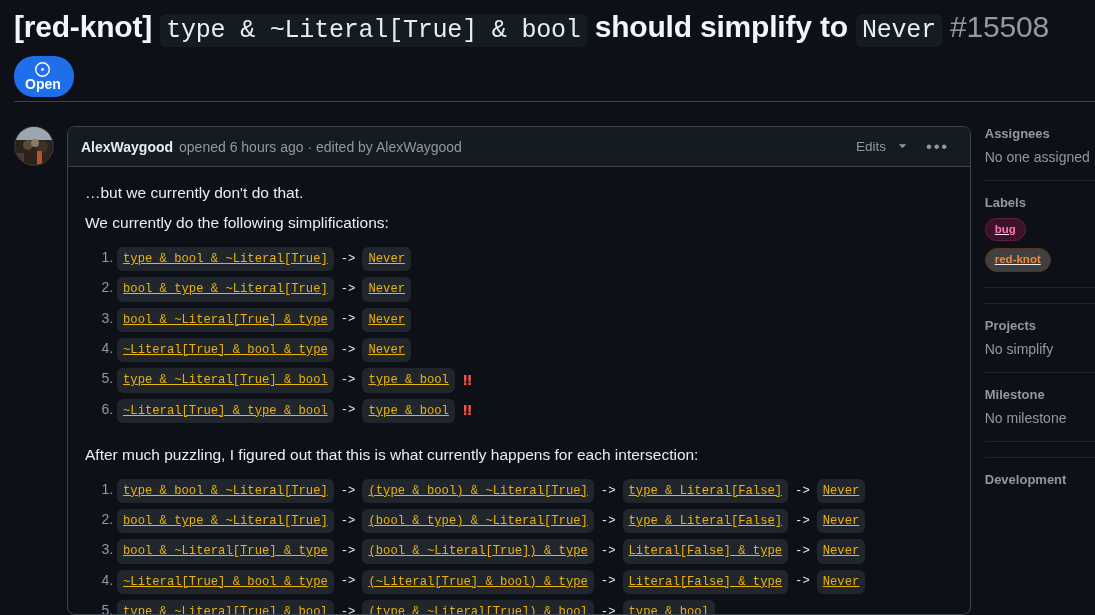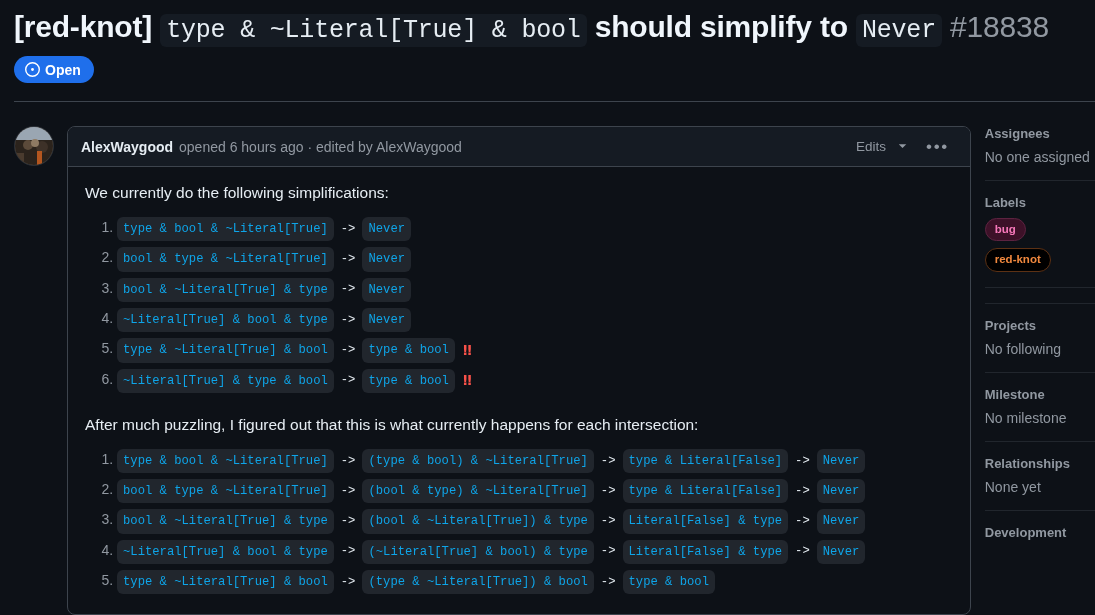--- a/index.html
+++ b/index.html
@@ -23,24 +23,24 @@
   #issue-title .code-inline {
     font-family: "Liberation Mono", "DejaVu Sans Mono", monospace;
     background: #151b23; border-radius: 6px;
     padding: 2px 6px; font-size: 25px; font-weight: 400;
     color: #e6edf3;
   }
   #issue-title .issue-number { color: #9198a1; font-weight: 400; }
 
   #state-row { padding: 9px 14px 0 14px; }
   .state-badge {
-    display:inline-flex; align-items:center; gap:5px;
+    display:inline-flex; align-items:center; 
     background:#1f6feb; color:#ffffff;
     border-radius: 20px; padding: 6px 13px 6px 11px;
-    font-size: 14px; font-weight: 600; line-height:1;
+    font-size: 14px; font-weight: 600; line-height:1;flex-direction:column;
   }
   .state-badge svg { display:block; }
 
   #header-divider {
     position:absolute; left: 14px; right: 0px; top: 101px;
     height:1px; background: #3d444d;
   }
 
   
   #content { position:absolute; top: 110px; left:0; right:0; bottom:0; display:flex; }
@@ -70,63 +70,64 @@
   #comment-meta { color:#9198a1; }
   #comment-header-spacer { flex:1 1 auto; }
   .edits-btn {
     display:inline-flex; align-items:center; gap:11px;
     color:#9198a1; font-size: 13.5px; padding: 2px 4px; border-radius:5px;
   }
   .kebab-btn { color:#9198a1; padding: 0px 8px; font-size: 17px; letter-spacing:1.6px; line-height:1; }
 
   #comment-body { padding: 14px 17px 6px 17px; font-size: 15px; line-height: 1.55; }
   .para { color:#e6edf3; margin: 0 0 4px 0; font-size: 15.5px; }
-  .para + .para { margin-top: 16px; }
+  .para + .para { margin-top: 6px; }
 
   ol.simp-list { list-style: decimal; margin: 12px 0 0 0; padding-left: 32px; }
   ol.simp-list li {
     margin-bottom: 6px; color:#9198a1; font-size: 14px;
   }
   ol.simp-list li .line { display:flex; align-items:center; gap:0px; flex-wrap: nowrap; }
   .cs {
     display:inline-block;
     font-family: "Liberation Mono", "DejaVu Sans Mono", monospace;
     font-size: 12.2px; line-height: 1.5;
-    background: #21262d; color:#0ea5e9;
+    background: #21262d; color:#eab308;
     border-radius: 6px; padding: 3px 6px;
     white-space: nowrap;
+    text-decoration: underline;
   }
   .arrow {
     font-family: "Liberation Mono", "DejaVu Sans Mono", monospace;
     font-size: 12.2px; color:#e6edf3; padding: 0 7px; white-space:nowrap;
   }
   .bang { color:#f85149; font-size: 14px; font-weight:700; padding-left: 8px;
           font-family:"DejaVu Sans", sans-serif; letter-spacing:-1px; }
 
   ol.list-2 { margin-top: 12px; }
   ol.list-2 li { margin-bottom: 6px; }
 
   
   .side-sec { padding: 0 0 0 14px; }
   .side-title { color:#9198a1; font-size: 13px; font-weight: 700; margin-bottom: 8px; }
   .side-val { color:#9198a1; font-size: 14px; }
   .side-rule { height:1px; background:#21262d; margin: 15px 0 14px 14px; }
-  .labels-row { display:flex; gap: 7px; flex-wrap: wrap; }
+  .labels-row { display:flex; gap: 7px; flex-wrap: wrap; text-decoration: underline; }
   .label-pill {
     display:inline-block; border-radius: 999px;
     font-size: 11.5px; font-weight: 600; padding: 2px 9px;
     line-height: 1.5; border: 1px solid transparent;
   }
 </style>
 </head>
 <body>
 
 <div id="issue-header">
   <div id="issue-title">
-    <span>[red-knot] </span><span class="code-inline">type &amp; ~Literal[True] &amp; bool</span><span> should simplify to </span><span class="code-inline">Never</span><span class="issue-number"> </span><span class="issue-number">#18838</span>
+    <span>[red-knot] </span><span class="code-inline">type &amp; ~Literal[True] &amp; bool</span><span> should simplify to </span><span class="code-inline">Never</span><span class="issue-number"> </span><span class="issue-number">#15508</span>
   </div>
 </div>
 
 <div id="state-row">
   <span class="state-badge">
     <span>
       <svg width="15" height="15" viewBox="0 0 16 16" fill="#ffffff" aria-hidden="true">
         <path d="M8 9.5a1.5 1.5 0 1 0 0-3 1.5 1.5 0 0 0 0 3Z"></path>
         <path d="M8 0a8 8 0 1 1 0 16A8 8 0 0 1 8 0ZM1.5 8a6.5 6.5 0 1 0 13 0 6.5 6.5 0 0 0-13 0Z"></path>
       </svg>
@@ -165,20 +166,21 @@
           <span>
             <svg width="11" height="11" viewBox="0 0 16 16" fill="#9198a1" aria-hidden="true">
               <path d="M8 11.5 2.5 6h11L8 11.5Z"></path>
             </svg>
           </span>
         </span>
         <span class="kebab-btn">•••</span>
       </div>
 
       <div id="comment-body">
+        <p class="para">…but we currently don't do that.</p>
         <p class="para">We currently do the following simplifications:</p>
 
         <ol class="simp-list" id="list-1">
             <li>
               <div class="line">
                 <code class="cs">type &amp; bool &amp; ~Literal[True]</code>
                 <span class="arrow">-&gt;</span>
                 <code class="cs">Never</code>
               </div>
             </li>
@@ -288,43 +290,39 @@
     <div class="side-sec">
       <div class="side-title">Assignees</div>
       <div class="side-val">No one assigned</div>
     </div>
     <div class="side-rule"></div>
 
     <div class="side-sec">
       <div class="side-title">Labels</div>
       <div class="labels-row" id="labels-row">
           <span class="label-pill" style="color: rgb(247, 120, 186); background: rgb(61, 17, 40); border-color: rgb(92, 35, 64);">bug</span>
-          <span class="label-pill" style="color: rgb(240, 136, 62); background: #000000; border-color: rgb(92, 49, 20);">red-knot</span>
+          <span class="label-pill" style="color: rgb(240, 136, 62); background: #404040; border-color: rgb(92, 49, 20);">red-knot</span>
         </div>
     </div>
     <div class="side-rule"></div>
 
     <div class="side-rule"></div>
 
     <div class="side-sec">
       <div class="side-title">Projects</div>
-      <div class="side-val">No following</div>
+      <div class="side-val">No simplify</div>
     </div>
     <div class="side-rule"></div>
 
     <div class="side-sec">
       <div class="side-title">Milestone</div>
       <div class="side-val">No milestone</div>
     </div>
     <div class="side-rule"></div>
 
-    <div class="side-sec">
-      <div class="side-title">Relationships</div>
-      <div class="side-val">None yet</div>
-    </div>
     <div class="side-rule"></div>
 
     <div class="side-sec">
       <div class="side-title">Development</div>
     </div>
 
   </div>
 </div>
 
 </body></html>

